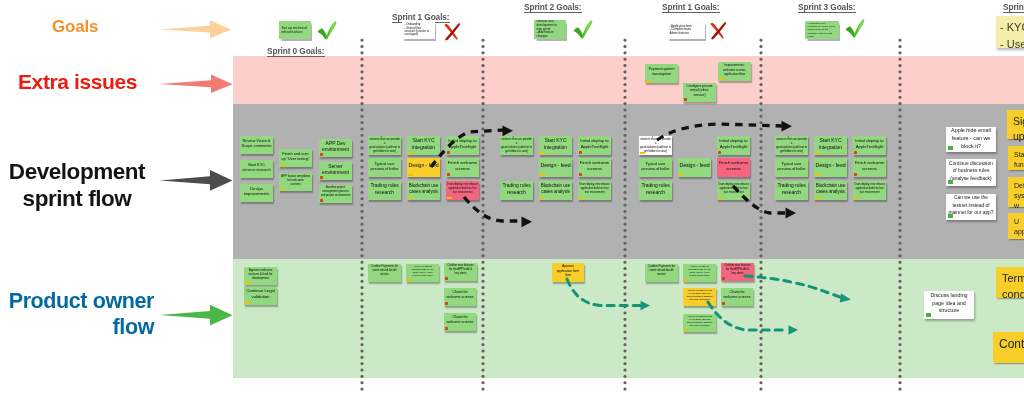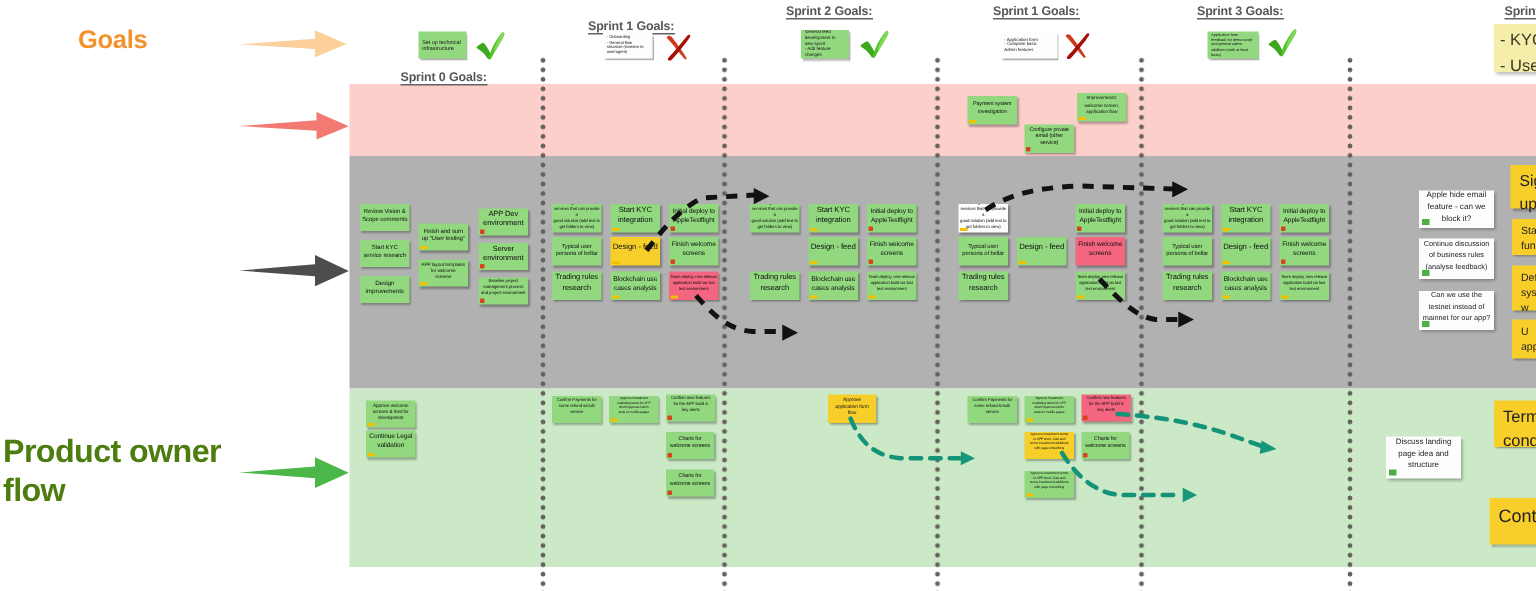--- a/index.html
+++ b/index.html
@@ -12,21 +12,21 @@
   .band{position:absolute;left:233px;width:791px;}
   #band-extra{top:56px;height:48px;background:#fdcfcb;}
   #band-dev{top:104px;height:155px;background:#b1b1b1;}
   #band-po{top:259px;height:119px;background:#cbe9c6;}
 
   
   .rowlabel{position:absolute;font-weight:700;line-height:1.14;white-space:pre-line;}
   #lbl-goals{left:52px;top:17px;font-size:17px;color:#f3922b;letter-spacing:-.2px;}
   #lbl-extra{left:18px;top:70px;font-size:21px;color:#ee1b10;letter-spacing:-.4px;}
   #lbl-dev{left:4px;top:158px;font-size:22.5px;color:#141414;text-align:center;width:146px;letter-spacing:-.45px;line-height:1.2;}
-  #lbl-po{left:2px;top:289px;font-size:21.5px;color:#4d7c0f;text-align:left;width:152px;letter-spacing:-.4px;line-height:1.2;}
+  #lbl-po{left:2px;top:289px;font-size:21.5px;color:#0369a1;text-align:right;width:152px;letter-spacing:-.4px;line-height:1.2;}
 
   
   .goalhdr{position:absolute;font-size:8.3px;font-weight:700;color:#565656;
            white-space:nowrap;letter-spacing:-.1px;}
   .goalhdr i{position:absolute;left:0;right:0;bottom:-1px;height:1.1px;background:#626262;}
 
   
   .vdots{position:absolute;width:4px;top:37px;height:357px;
          background-image:radial-gradient(circle at 2px 3.2px, #656160 0 1.35px, rgba(101,97,96,.45) 1.6px, transparent 1.9px);
          background-size:4px 6.35px;background-repeat:repeat-y;}
@@ -73,20 +73,23 @@
 </head>
 <body>
 
 <div id="board">
 
   <div class="band" id="band-extra"></div>
   <div class="band" id="band-dev"></div>
   <div class="band" id="band-po"></div>
 
   <div class="rowlabel" id="lbl-goals">Goals</div>
+  <div class="rowlabel" id="lbl-extra">Extra issues</div>
+  <div class="rowlabel" id="lbl-dev">Development
+sprint flow</div>
   <div class="rowlabel" id="lbl-po">Product owner
 flow</div>
 
   <div id="dots-layer">
       <div class="vdots" style="left: 360px;"></div>
       <div class="vdots" style="left: 481px;"></div>
       <div class="vdots" style="left: 623px;"></div>
       <div class="vdots" style="left: 759px;"></div>
       <div class="vdots" style="left: 898px;"></div>
     </div>

